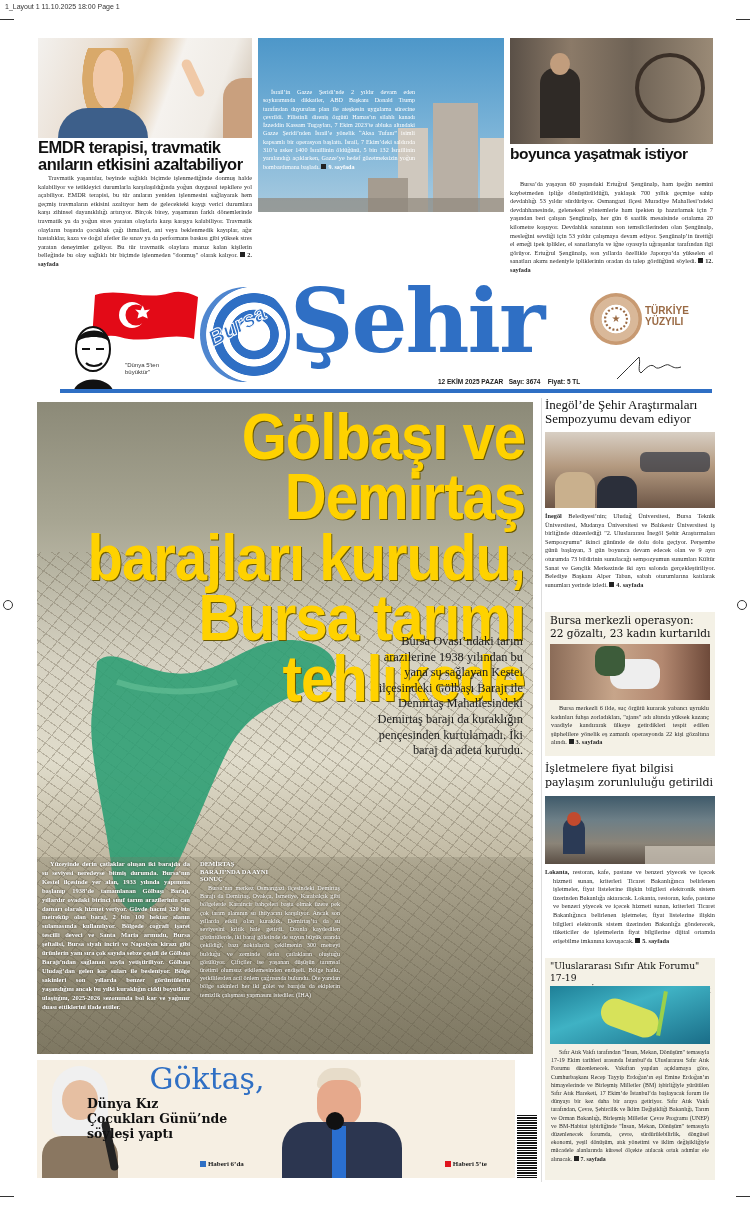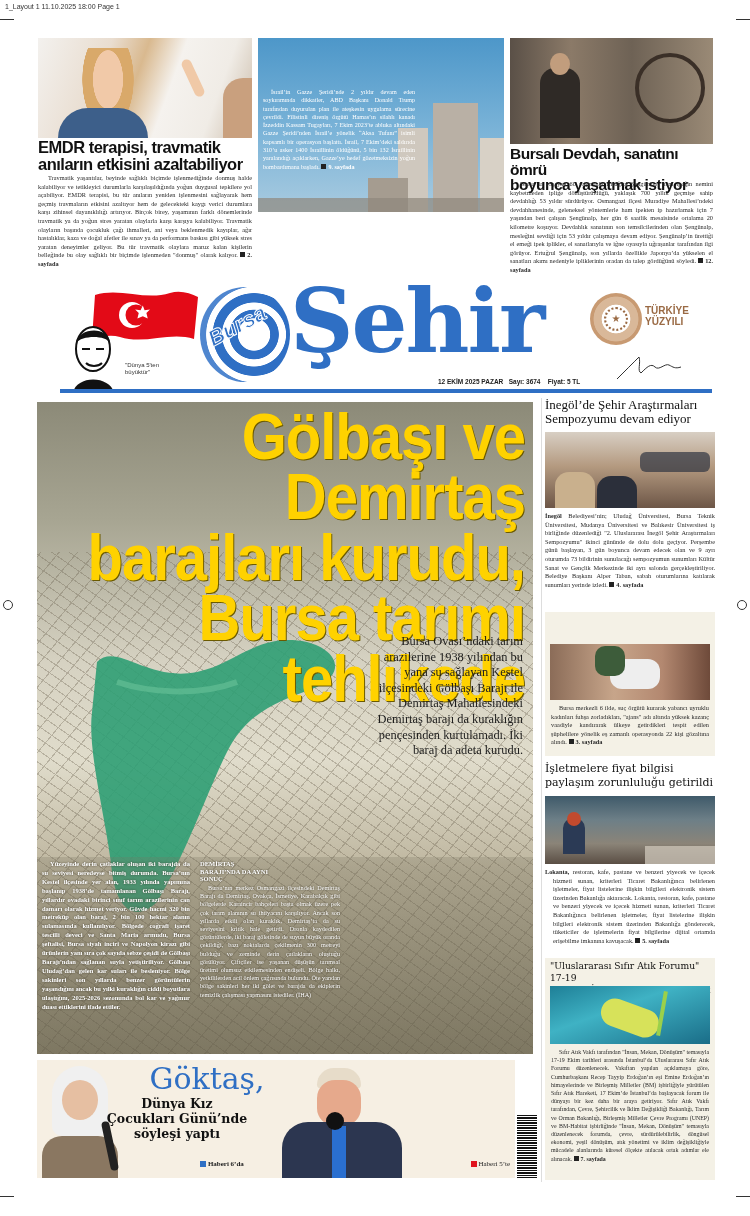--- a/index.html
+++ b/index.html
@@ -54,21 +54,20 @@
   </div>
 </div>
 
 <div class="abs" style="left:510px;top:38px;width:203px;height:246px">
   <div class="photo abs" style="left:0;top:0;width:203px;height:106px;background:linear-gradient(90deg,#5a5047 0%,#8b7a68 30%,#6e6255 60%,#9a8a76 100%)">
     <div class="abs" style="left:125px;top:15px;width:70px;height:70px;border:4px solid #3a2f27;border-radius:50%"></div>
     <div class="abs" style="left:30px;top:30px;width:40px;height:70px;background:#2f2a26;border-radius:15px 15px 0 0"></div>
     <div class="abs" style="left:40px;top:15px;width:20px;height:22px;background:#c19d7d;border-radius:50%"></div>
   </div>
   <div class="hl abs" style="left:0;top:108px;width:203px;font-size:15.5px;color:#111">
-    <div>Bursalı Devdah, sanatını ömrü</div>
     <div>boyunca yaşatmak istiyor</div>
   </div>
   <div class="body7 abs" style="left:0;top:142px;width:203px;text-indent:10px">
     <span>Bursa’da yaşayan 60 yaşındaki Ertuğrul Şengünalp, ham ipeğin nemini kaybetmeden ipliğe dönüştürüldüğü, yaklaşık 700 yıllık geçmişe sahip devdahlığı 53 yıldır sürdürüyor. Osmangazi ilçesi Muradiye Mahallesi’ndeki devdahhanesinde, geleneksel yöntemlerle ham ipekten ip hazırlamak için 7 yaşından beri çalışan Şengünalp, her gün 6 saatlik mesaisinde ortalama 20 kilometre koşuyor. Devdahlık sanatının son temsilcilerinden olan Şengünalp, mesleğini sevdiği için 53 yıldır çalışmaya devam ediyor. Şengünalp’in ürettiği el emeği ipek iplikler, el sanatlarıyla ve iğne oyasıyla uğraşanlar tarafından ilgi görüyor. Ertuğrul Şengünalp, son yıllarda özellikle Japonya’da yükselen el sanatları akımı nedeniyle ipliklerinin oradan da talep gördüğünü söyledi.</span>
     <span class="ref">12. sayfada</span>
   </div>
 </div>
 
 <div class="abs" style="left:60px;top:285px;width:660px;height:110px">
 
@@ -143,20 +142,24 @@
     <div class="abs" style="left:52px;top:44px;width:40px;height:32px;background:#2b2f3a;border-radius:14px 14px 0 0"></div>
     <div class="abs" style="left:95px;top:20px;width:70px;height:20px;background:#2f3542;opacity:.7;border-radius:6px"></div>
   </div>
   <div class="body7 abs" style="left:0;top:114px;width:170px">
     <b>İnegöl</b><span> Belediyesi’nin; Uludağ Üniversitesi, Bursa Teknik Üniversitesi, Mudanya Üniversitesi ve Balıkesir Üniversitesi iş birliğinde düzenlediği "2. Uluslararası İnegöl Şehir Araştırmaları Sempozyumu" ikinci gününde de dolu dolu geçiyor. Perşembe günü başlayan, 3 gün boyunca devam edecek olan ve 9 ayrı oturumda 73 bildirinin sunulacağı sempozyumun sunumları Kültür Sanat ve Gençlik Merkezinde iki ayrı salonda gerçekleştiriliyor. Belediye Başkanı Alper Taban, sabah oturumlarına katılarak sunumları yerinde izledi.</span>
     <span class="ref">4. sayfada</span>
   </div>
 </div>
 
 <div class="abs" style="left:545px;top:612px;width:170px;height:144px;background:#f4f1e6">
+  <div class="abs" style="left:5px;top:2px;width:165px;font-family:'DejaVu Serif',serif;font-size:10.6px;line-height:13px;color:#111">
+    <div>Bursa merkezli operasyon:</div>
+    <div>22 gözaltı, 23 kadın kurtarıldı</div>
+  </div>
   <div class="photo abs" style="left:5px;top:32px;width:160px;height:56px;background:linear-gradient(90deg,#8b6c58 0%,#c7a58a 40%,#b38870 70%,#6e4a3a 100%)">
     <div class="abs" style="left:60px;top:15px;width:50px;height:30px;background:#eee;border-radius:12px"></div>
     <div class="abs" style="left:45px;top:2px;width:30px;height:30px;background:#3d5c3a;border-radius:10px"></div>
   </div>
   <div class="body7 abs" style="left:6px;top:92px;width:158px;text-indent:8px">
     <span>Bursa merkezli 6 ilde, suç örgütü kurarak yabancı uyruklu kadınları fuhşa zorladıkları, "ajans" adı altında yüksek kazanç vaadiyle kandırarak ülkeye getirdikleri tespit edilen şüphelilere yönelik eş zamanlı operasyonda 22 kişi gözaltına alındı.</span>
     <span class="ref">3. sayfada</span>
   </div>
 </div>
 
@@ -196,36 +199,36 @@
 <div class="abs" style="left:37px;top:1060px;width:478px;height:118px;background:#f6efe3"></div>
 
 <div class="abs" style="left:37px;top:1060px;width:235px;height:118px">
   <div class="abs" style="left:5px;top:6px;width:72px;height:112px">
     <div class="abs" style="left:10px;top:0;width:56px;height:70px;background:#f0f0f0;border-radius:28px 28px 10px 10px"></div>
     <div class="abs" style="left:20px;top:14px;width:36px;height:40px;background:#e6bfa2;border-radius:50%"></div>
     <div class="abs" style="left:0;top:70px;width:76px;height:42px;background:#8a7761;border-radius:20px 20px 0 0"></div>
     <div class="abs" style="left:64px;top:55px;width:8px;height:50px;background:#222;border-radius:4px;transform:rotate(-12deg)"></div>
   </div>
   <div class="abs" style="left:110px;top:2px;width:120px;text-align:center;font-family:'DejaVu Serif',serif;font-size:30px;line-height:34px;color:#2f6fc4">Göktaş,</div>
-  <div class="abs" style="left:50px;top:36px;width:180px;text-align:center;font-family:'DejaVu Serif',serif;font-weight:bold;font-size:12.5px;line-height:15px;color:#111">
+  <div class="abs" style="left:50px;top:36px;width:180px;text-align:left;font-family:'DejaVu Serif',serif;font-weight:bold;font-size:12.5px;line-height:15px;color:#111">
     <div>Dünya Kız</div>
     <div>Çocukları Günü’nde</div>
     <div>söyleşi yaptı</div>
   </div>
   <div class="abs" style="left:140px;top:100px;width:90px;text-align:center;font-family:'Liberation Serif',serif;font-weight:bold;font-size:7px;color:#222">
     <span style="display:inline-block;width:6px;height:6px;background:#2f6fc4;vertical-align:-1px"></span>
     <span>Haberi 6’da</span>
   </div>
 </div>
 
 <div class="abs" style="left:272px;top:1060px;width:243px;height:118px;overflow:hidden">
   <div class="abs" style="left:10px;top:8px;width:120px;height:110px">
     <div class="abs" style="left:35px;top:0;width:44px;height:20px;background:#e7dcc9;border-radius:20px 20px 4px 4px"></div>
     <div class="abs" style="left:35px;top:12px;width:44px;height:46px;background:#e6a98c;border-radius:18px"></div>
     <div class="abs" style="left:0;top:54px;width:120px;height:56px;background:#2c3650;border-radius:26px 26px 0 0"></div>
     <div class="abs" style="left:50px;top:58px;width:14px;height:52px;background:#2a6fd0"></div>
     <div class="abs" style="left:44px;top:44px;width:18px;height:18px;background:#111;border-radius:50%"></div>
   </div>
-  <div class="abs" style="left:150px;top:100px;width:88px;text-align:right;font-family:'Liberation Serif',serif;font-weight:normal;font-size:7px;color:#222">
+  <div class="abs" style="left:150px;top:100px;width:88px;text-align:center;font-family:'Liberation Serif',serif;font-weight:bold;font-size:7px;color:#222">
     <span style="display:inline-block;width:6px;height:6px;background:#e0141e;vertical-align:-1px"></span>
     <span>Haberi 5’te</span>
   </div>
 </div>
 
 </body></html>

